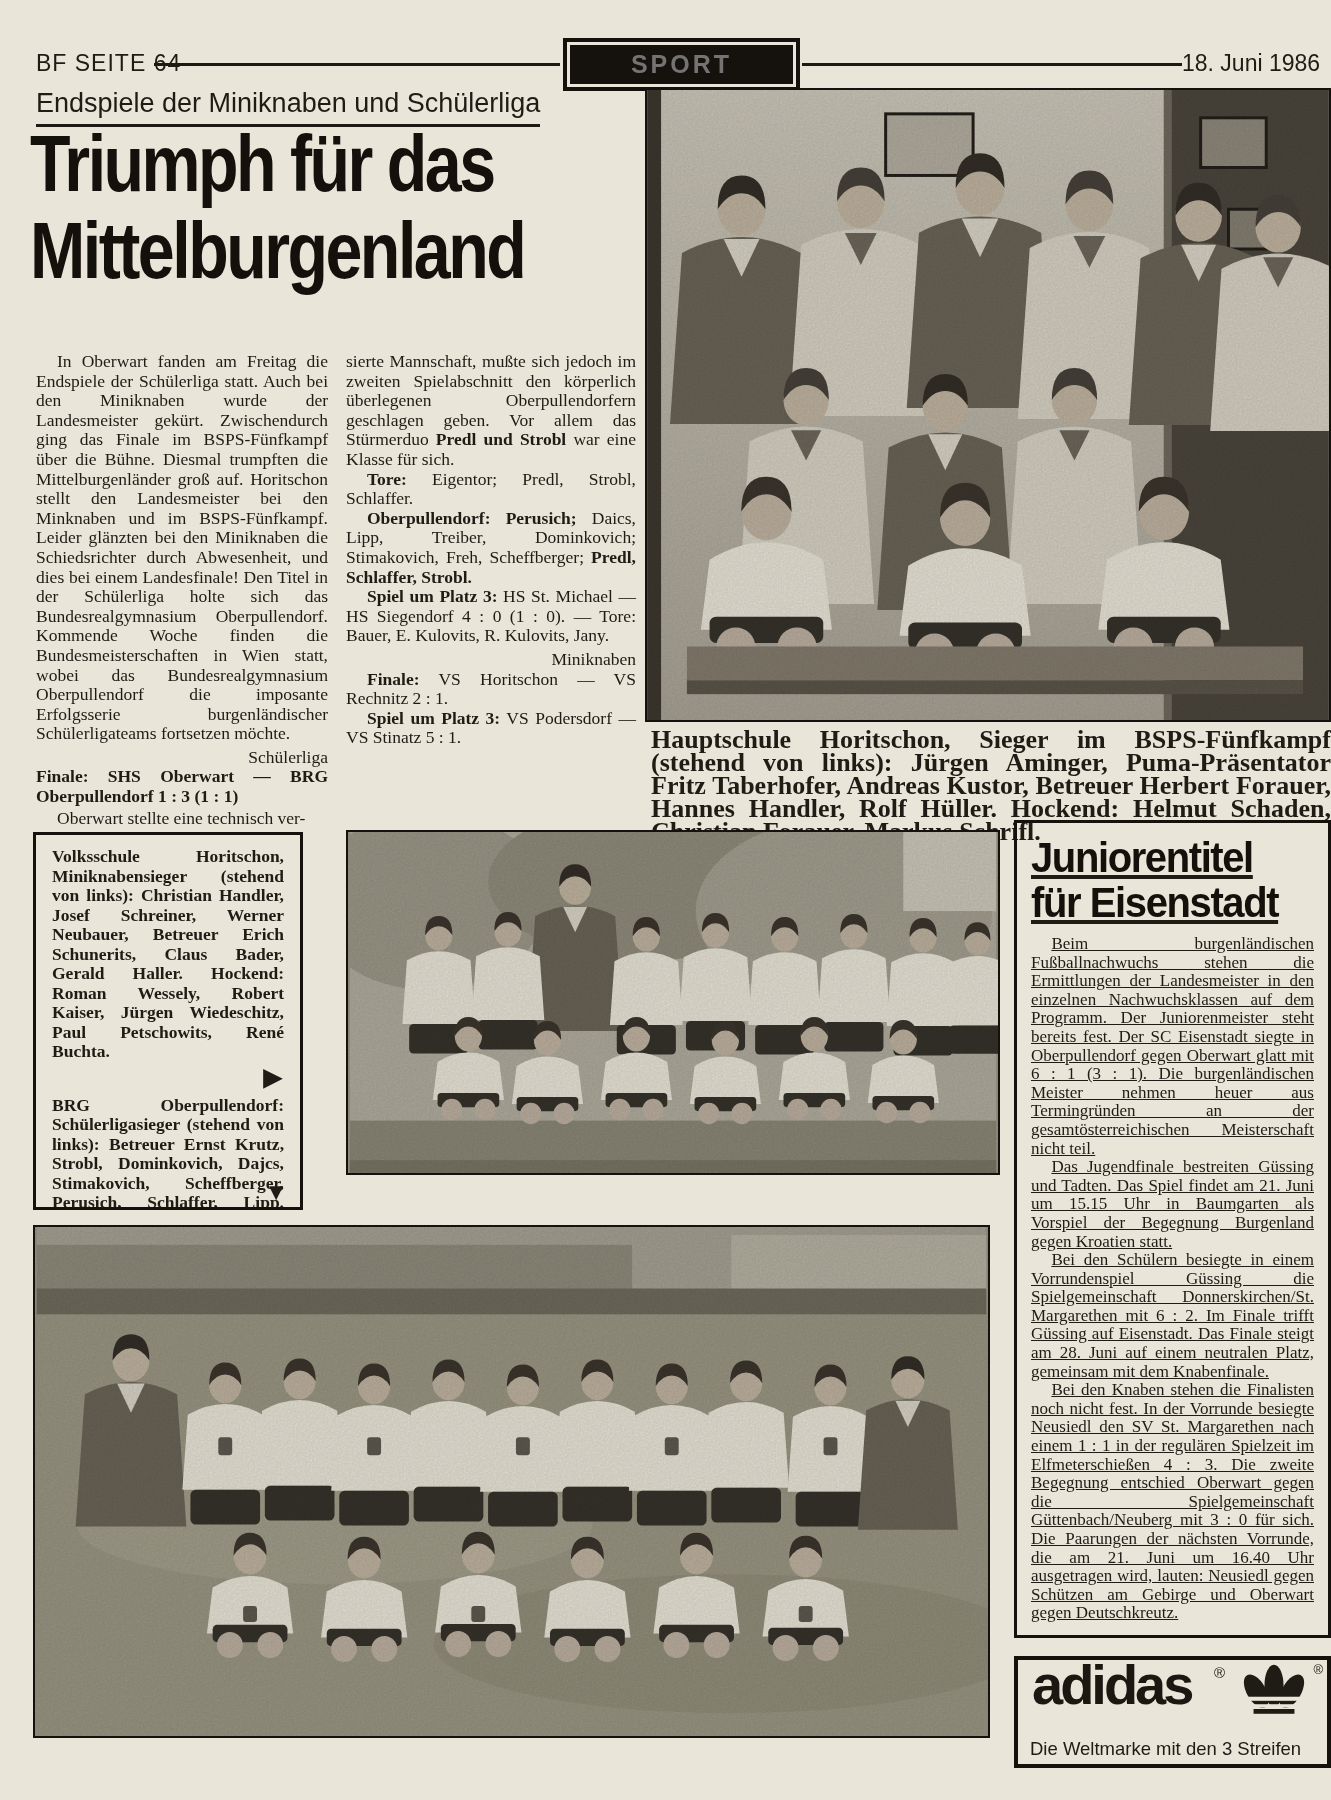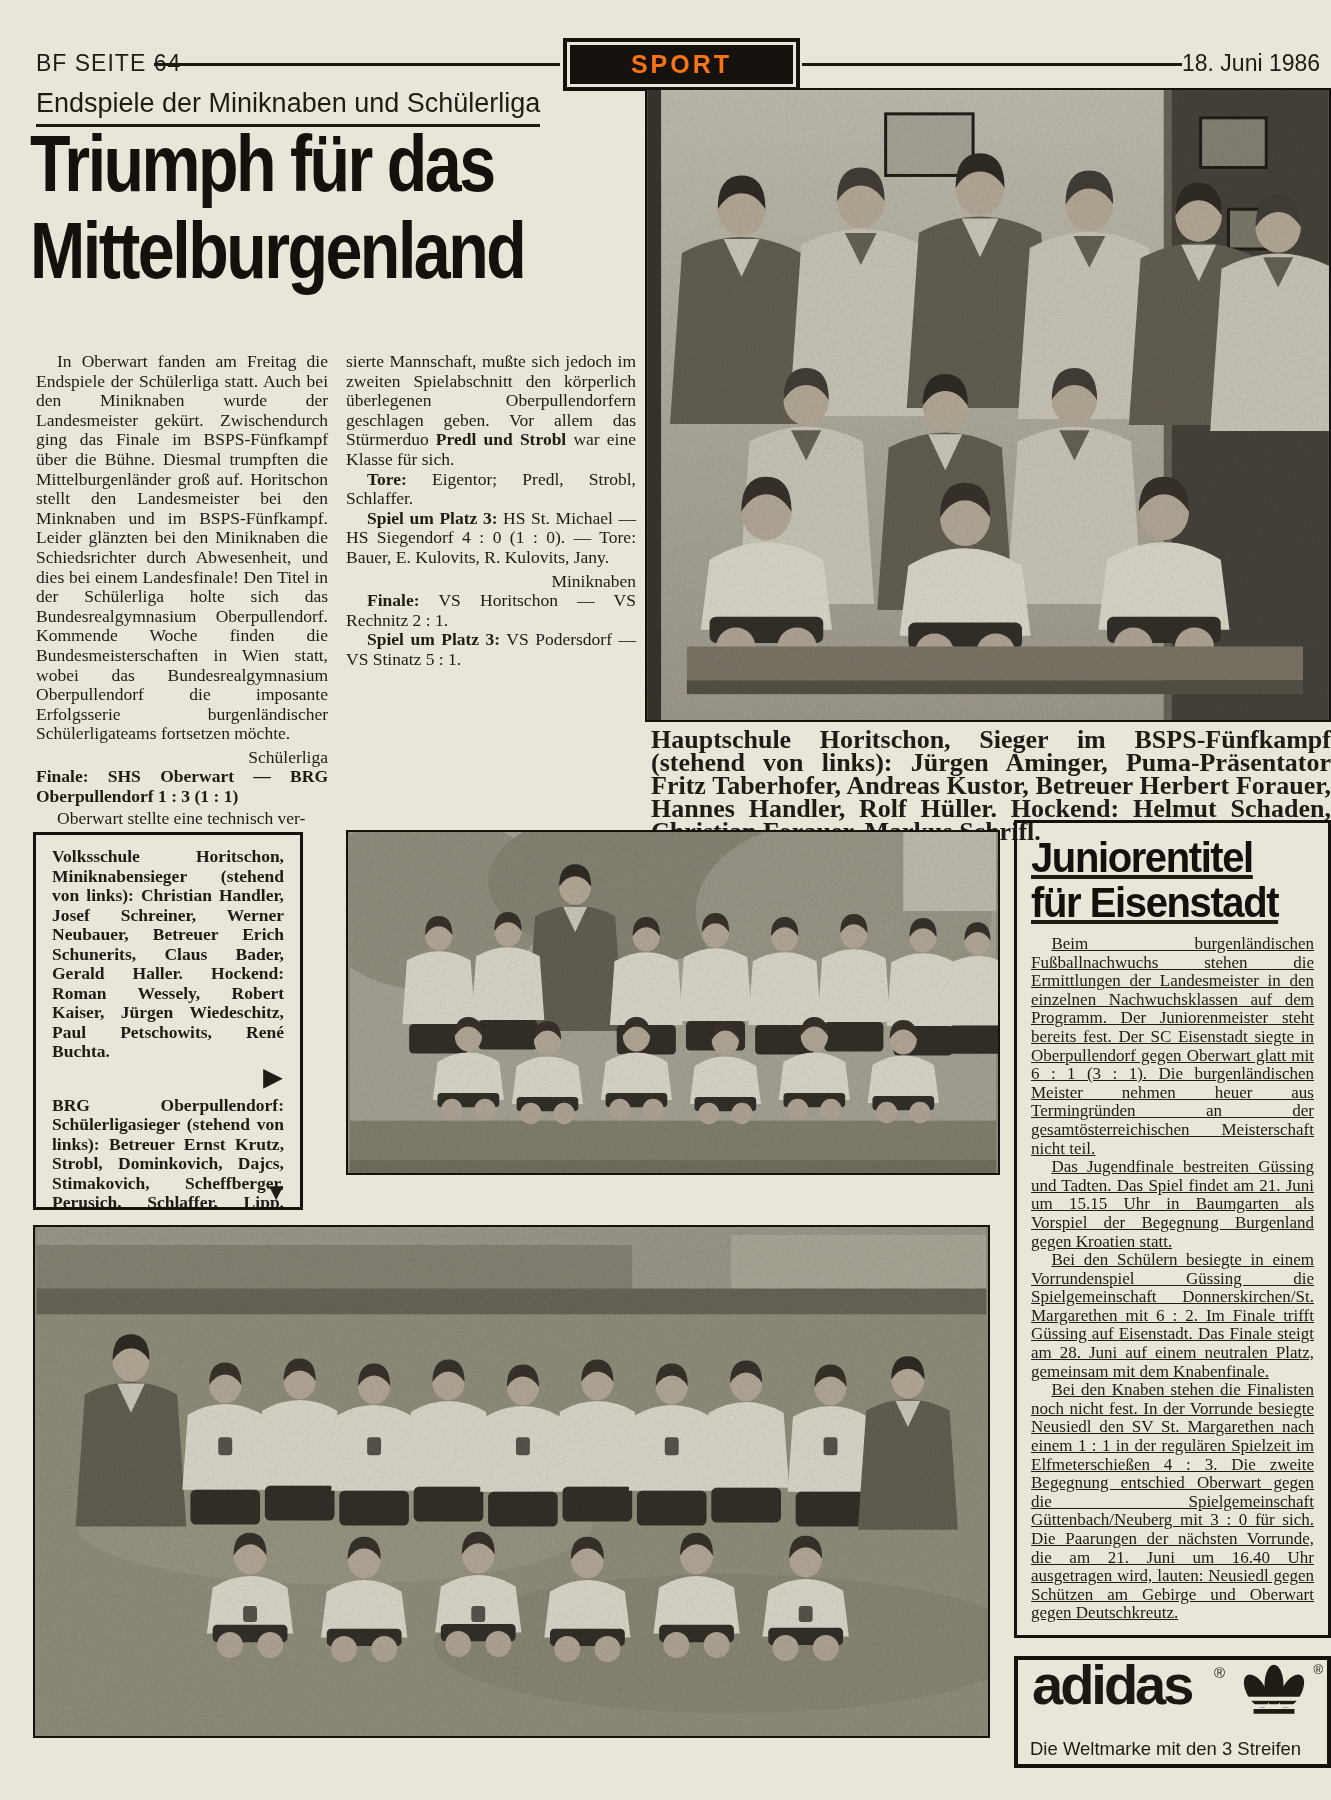--- a/index.html
+++ b/index.html
@@ -16,21 +16,21 @@
   .abs { position:absolute; }
 
   
   .mast-label { left:36px; top:50px; font-family:"Liberation Sans",sans-serif; font-size:23px; letter-spacing:1px; }
   .mast-date  { left:1182px; top:50px; font-family:"Liberation Sans",sans-serif; font-size:23px; }
   .mast-rule  { top:63px; height:3px; background:#1d1913; }
   .rule-l { left:154px; width:406px; }
   .rule-r { left:802px; width:380px; }
   .sport-box { left:563px; top:38px; width:237px; height:53px; border:4px solid #15110c; padding:3px; background:#e9e5d8; }
   .sport-inner { background:#15110c; width:100%; height:100%; display:flex; align-items:center; justify-content:center;
-    color:#f97316; font-family:"Liberation Sans",sans-serif; font-weight:bold; font-size:25px; letter-spacing:3px; }
+    color:#737373; font-family:"Liberation Sans",sans-serif; font-weight:bold; font-size:25px; letter-spacing:3px; }
 
   
   .kicker { left:36px; top:88px; font-family:"Liberation Sans",sans-serif; font-size:27px;
     border-bottom:3px solid #1d1913; padding-bottom:5px; }
   .headline { left:30px; top:120px; width:640px; font-family:"Liberation Sans",sans-serif; font-weight:bold;
     font-size:79px; line-height:87px; letter-spacing:-3px; color:#14100b;
     transform:scaleX(0.84); transform-origin:left top; white-space:nowrap; }
   .col { font-size:17.5px; line-height:19.6px; text-align:justify; }
   .col1 { left:36px; top:352px; width:292px; }
   .col2 { left:346px; top:352px; width:290px; }
@@ -125,20 +125,21 @@
   <div class="abs col col1">
     <p class="ind">In Oberwart fanden am Freitag die Endspiele der Schülerliga statt. Auch bei den Miniknaben wurde der Landesmeister gekürt. Zwischendurch ging das Finale im BSPS-Fünfkampf über die Bühne. Diesmal trumpften die Mittelburgenländer groß auf. Horitschon stellt den Landesmeister bei den Minknaben und im BSPS-Fünfkampf. Leider glänzten bei den Miniknaben die Schiedsrichter durch Abwesenheit, und dies bei einem Landesfinale! Den Titel in der Schülerliga holte sich das Bundesrealgymnasium Oberpullendorf. Kommende Woche finden die Bundesmeisterschaften in Wien statt, wobei das Bundesrealgymnasium Oberpullendorf die imposante Erfolgsserie burgenländischer Schülerligateams fortsetzen möchte.</p>
     <p class="subhead">Schülerliga</p>
     <p class="final-line">Finale: SHS Oberwart — BRG Oberpullendorf 1 : 3 (1 : 1)</p>
     <p class="ind">Oberwart stellte eine technisch ver-</p>
   </div>
 
   <div class="abs col col2">
     <p><span>sierte Mannschaft, mußte sich jedoch im zweiten Spielabschnitt den körperlich überlegenen Oberpullendorfern geschlagen geben. Vor allem das Stürmerduo </span><b>Predl und Strobl</b><span> war eine Klasse für sich.</span></p>
     <p class="ind"><b>Tore:</b><span> Eigentor; Predl, Strobl, Schlaffer.</span></p>
+    <p class="ind"><b>Oberpullendorf:</b><b> Perusich;</b><span> Daics, Lipp, Treiber, Dominkovich; Stimakovich, Freh, Scheffberger; </span><b>Predl, Schlaffer, Strobl.</b></p>
     <p class="ind"><b>Spiel um Platz 3:</b><span> HS St. Michael — HS Siegendorf 4 : 0 (1 : 0). — Tore: Bauer, E. Kulovits, R. Kulovits, Jany.</span></p>
     <p class="subhead">Miniknaben</p>
     <p class="ind"><b>Finale:</b><span> VS Horitschon — VS Rechnitz 2 : 1.</span></p>
     <p class="ind"><b>Spiel um Platz 3:</b><span> VS Podersdorf — VS Stinatz 5 : 1.</span></p>
   </div>
 
   <div class="abs photo photo-top">
     <svg viewBox="0 0 686 634" width="682" height="630">
       <defs>
         <linearGradient id="wallG" x1="0" y1="0" x2="0" y2="1">

